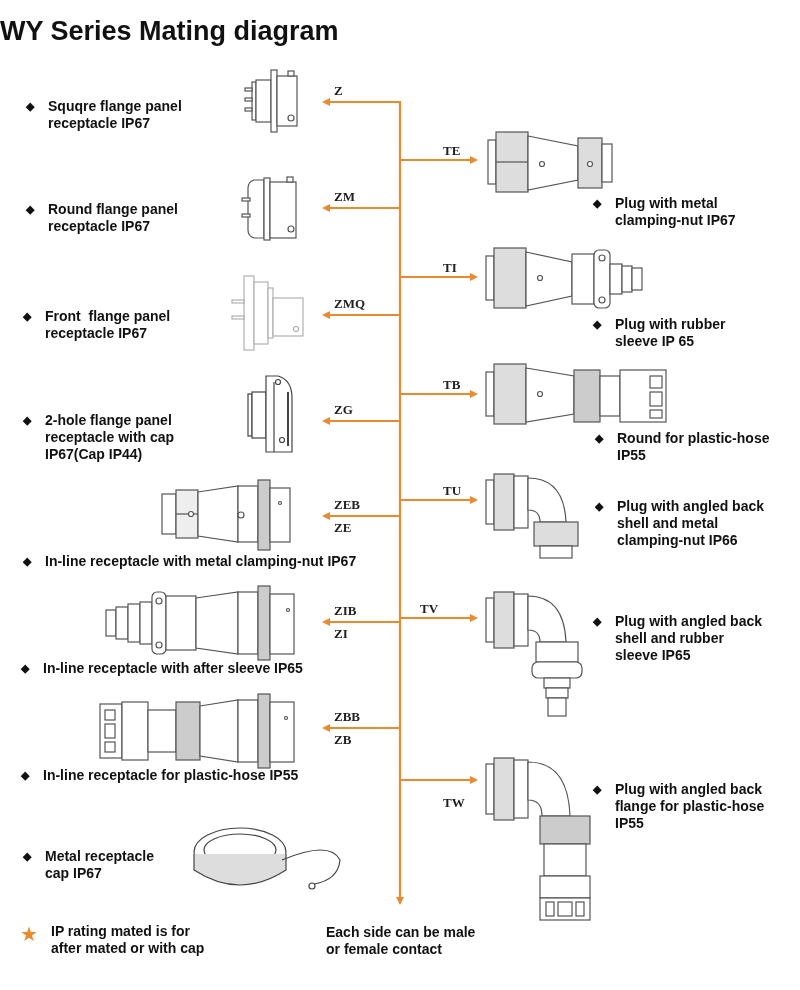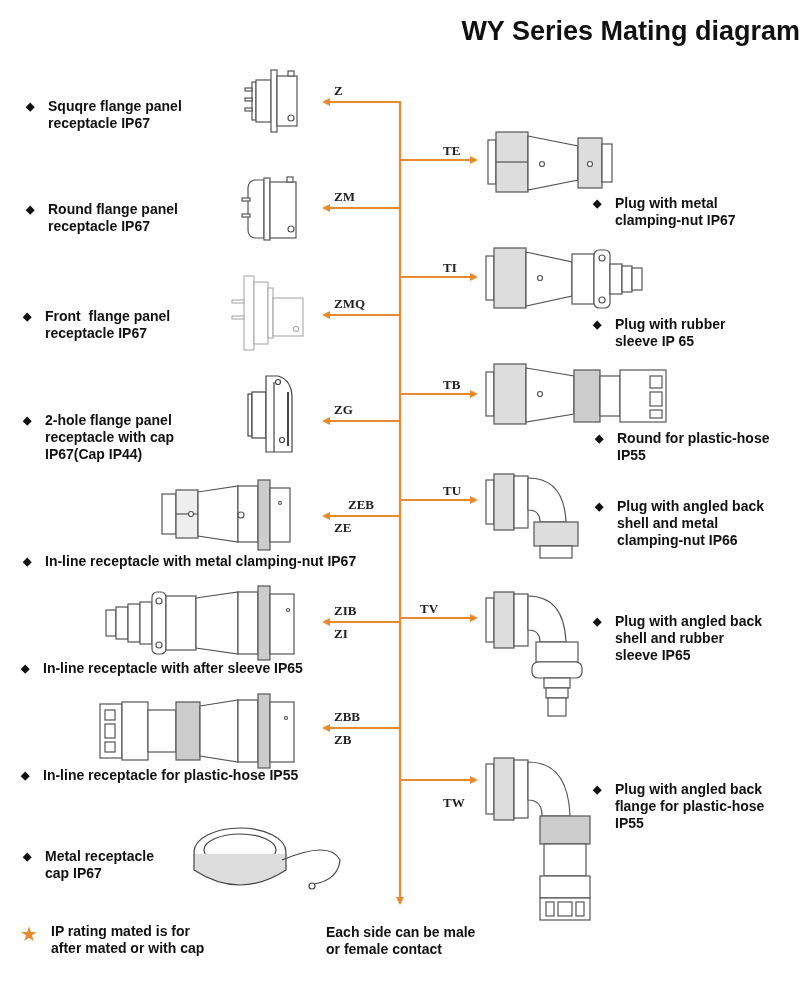--- a/index.html
+++ b/index.html
@@ -1,17 +1,17 @@
 <!DOCTYPE html>
 <html><head>
 <meta charset="utf-8">
 <style>
   html, body { margin:0; padding:0; background:#ffffff; }
   body { width:800px; height:990px; position:relative; overflow:hidden; font-family:"Liberation Sans", sans-serif; color:#111; }
-  .title { position:absolute; left:0; width:800px; top:16px; text-align:right; font-size:27px; font-weight:bold; letter-spacing:0; }
+  .title { position:absolute; left:0; width:800px; top:16px; text-align:left; font-size:27px; font-weight:bold; letter-spacing:0; }
   .lbl { position:absolute; font-size:14px; font-weight:bold; line-height:17px; color:#111; }
   .lbl .bullet { position:absolute; left:-22px; top:0; font-size:11px; }
   .code { position:absolute; font-family:"Liberation Serif", serif; font-weight:bold; font-size:13px; color:#222; }
   svg.lines { position:absolute; left:0; top:0; }
   .part { position:absolute; }
   .star { position:absolute; font-size:20px; color:#e98a2e; }
 </style>
 </head>
 <body>
 
@@ -40,21 +40,21 @@
     <line x1="400" y1="500" x2="476" y2="500" marker-end="url(#ah)"></line>
     <line x1="400" y1="618" x2="476" y2="618" marker-end="url(#ah)"></line>
     <line x1="400" y1="780" x2="476" y2="780" marker-end="url(#ah)"></line>
   </g>
 </svg>
 
 <div class="code" style="left:334px;top:83px">Z</div>
 <div class="code" style="left:334px;top:189px">ZM</div>
 <div class="code" style="left:334px;top:296px">ZMQ</div>
 <div class="code" style="left:334px;top:402px">ZG</div>
-<div class="code" style="left:348px;top:497px">ZEB</div>
+<div class="code" style="left:334px;top:497px">ZEB</div>
 <div class="code" style="left:334px;top:520px">ZE</div>
 <div class="code" style="left:334px;top:603px">ZIB</div>
 <div class="code" style="left:334px;top:626px">ZI</div>
 <div class="code" style="left:334px;top:709px">ZBB</div>
 <div class="code" style="left:334px;top:732px">ZB</div>
 
 <div class="code" style="left:443px;top:143px">TE</div>
 <div class="code" style="left:443px;top:260px">TI</div>
 <div class="code" style="left:443px;top:377px">TB</div>
 <div class="code" style="left:443px;top:483px">TU</div>

